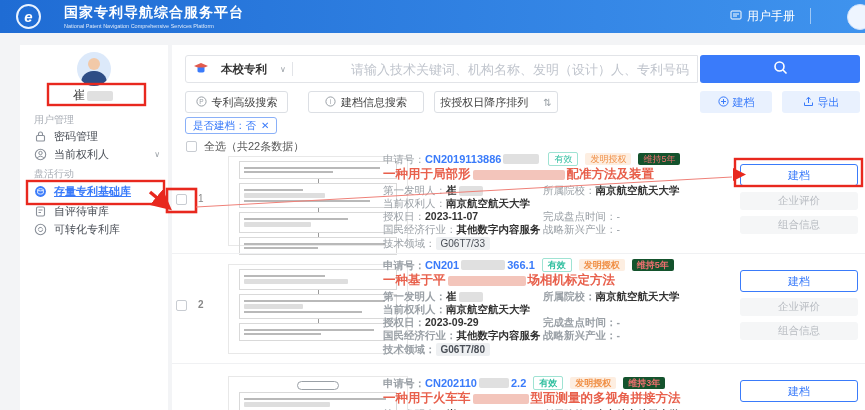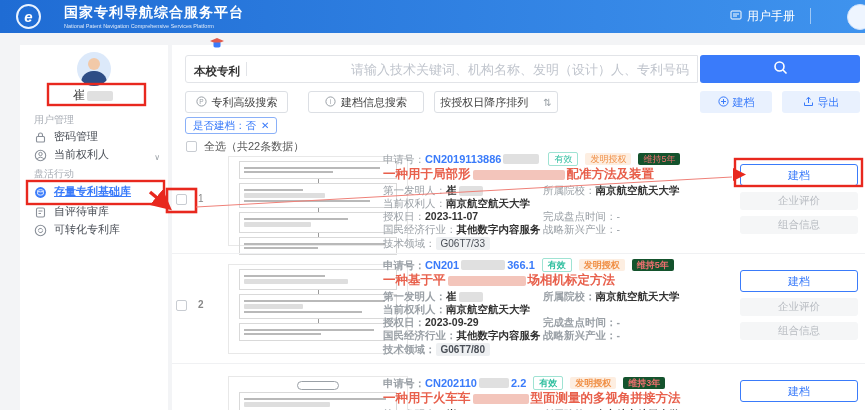--- a/index.html
+++ b/index.html
@@ -24,33 +24,33 @@
 
   
   .sidebar { position:absolute; left:20px; top:45px; width:148px; height:365px; background:#fff; }
   .avatar { position:absolute; left:57px; top:7px; width:34px; height:34px; border-radius:50%;
     background:#dcE9fa; overflow:hidden; }
   .avatar .head { position:absolute; left:11px; top:6px; width:12px; height:12px; border-radius:50%; background:#f2c9a8; }
   .avatar .bodyshape { position:absolute; left:4px; top:19px; width:26px; height:16px; border-radius:12px 12px 0 0; background:#2e4d86; }
   .uname { position:absolute; left:0; top:41px; width:148px; height:18px; text-align:center;
     font-size:12px; color:#333; line-height:18px; }
   .sec { position:absolute; left:14px; font-size:10px; color:#a8adb5; }
-  .sitem { position:absolute; left:14px; width:126px; height:16px; display:flex; align-items:flex-end;
+  .sitem { position:absolute; left:14px; width:126px; height:16px; display:flex; align-items:center;
     gap:7px; font-size:11px; color:#4a4f57; cursor:pointer; }
   .sitem.active { color:#3a7bfa; font-weight:bold;text-decoration:underline; }
   .sitem .chev { margin-left:auto; color:#9aa0a6; font-size:8px; }
   .sicon { width:13px; height:13px; flex:0 0 13px; display:inline-flex; }
 
   
   .panel { position:absolute; left:172px; top:45px; width:693px; height:365px; background:#fff; }
 
   .searchbox { position:absolute; left:13px; top:10px; width:513px; height:28px;
     border:1px solid #e2e4e8; border-radius:3px 0 0 3px; display:flex; align-items:center;
     padding:0 8px; gap:6px; background:#fff; }
-  .scope { display:flex; align-items:center; gap:13px; font-size:11.5px; color:#333; font-weight:bold; cursor:pointer;flex-direction:column; }
+  .scope { display:flex; align-items:center; gap:13px; font-size:11.5px; color:#333; font-weight:bold; cursor:pointer; }
   .scope .chev { color:#9aa0a6; font-size:8px; font-weight:normal; }
   .vsep { width:1px; height:14px; background:#e2e4e8; }
   .searchbox input { flex:1; border:0; outline:0; font-size:13px; color:#333; font-family:inherit;text-align:right; }
   .searchbox input::placeholder { color:#c0c5cd; }
   .searchbtn { position:absolute; left:528px; top:10px; width:160px; height:28px; background:#3a7bfa;
     border:0; border-radius:3px; cursor:pointer; display:flex; align-items:center; justify-content:center; }
 
   .tbtn { position:absolute; top:46px; height:22px; border:1px solid #dcdfe4; background:#fff;
     border-radius:3px; font-size:11px; color:#444; display:flex; align-items:center;
     justify-content:center; gap:5px; cursor:pointer; font-family:inherit; }

